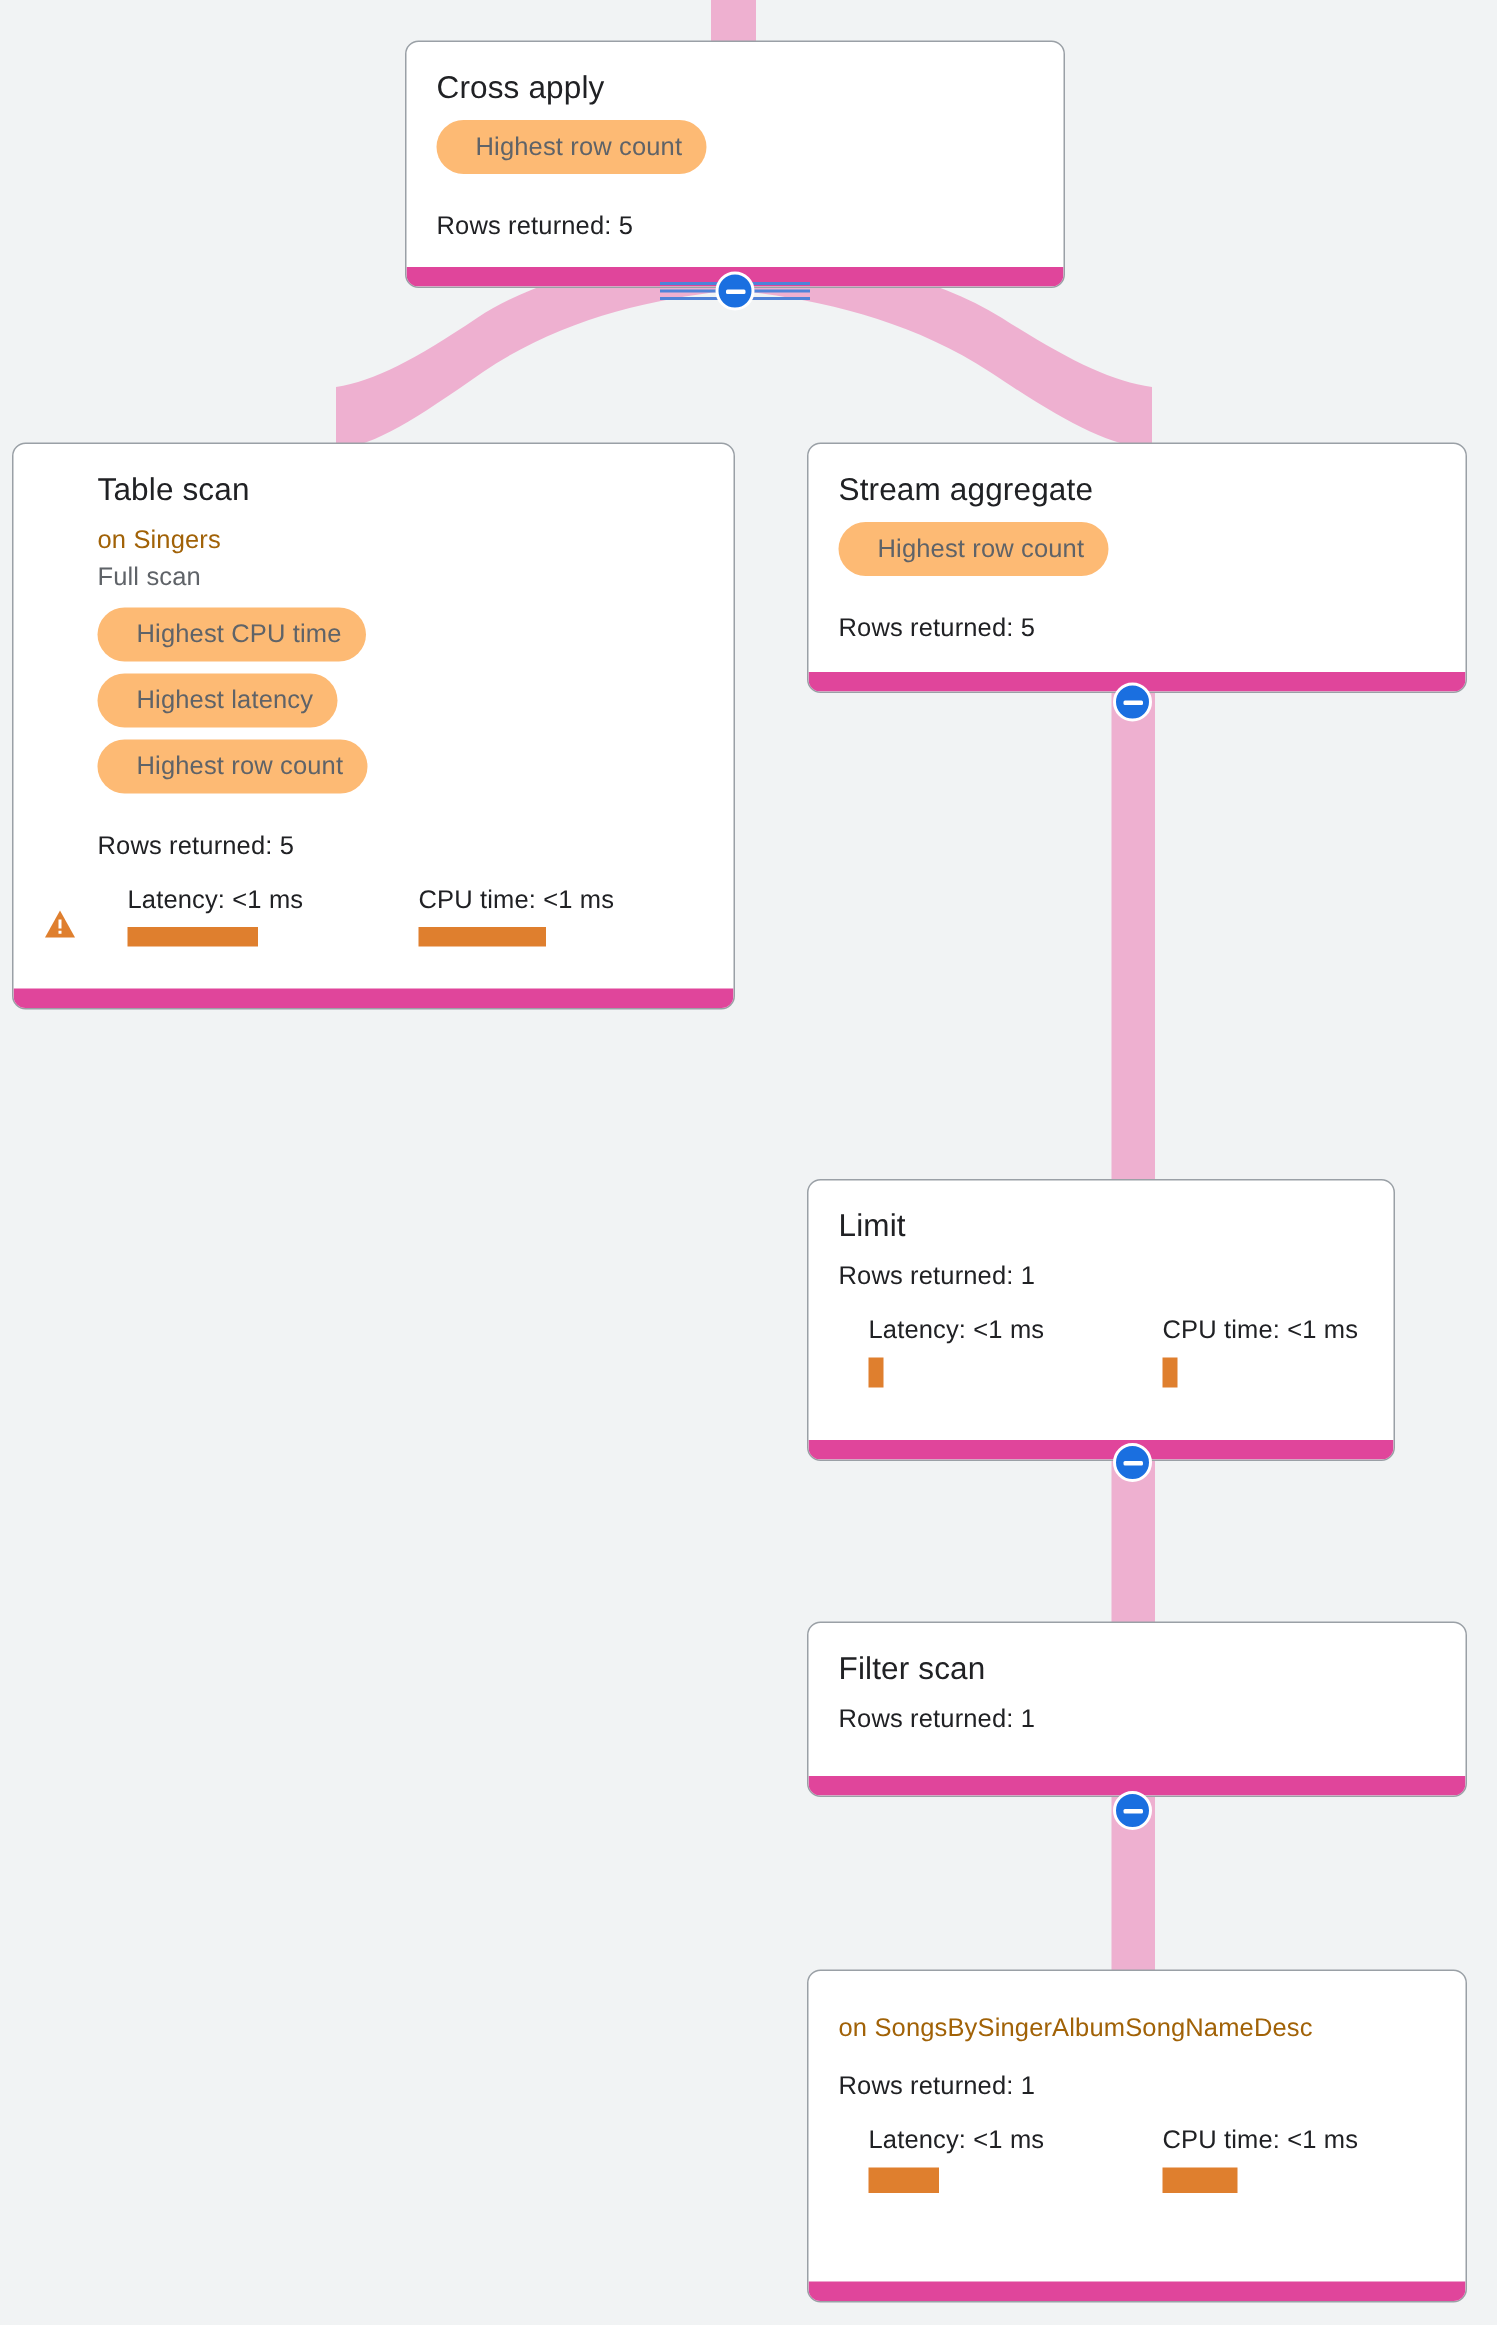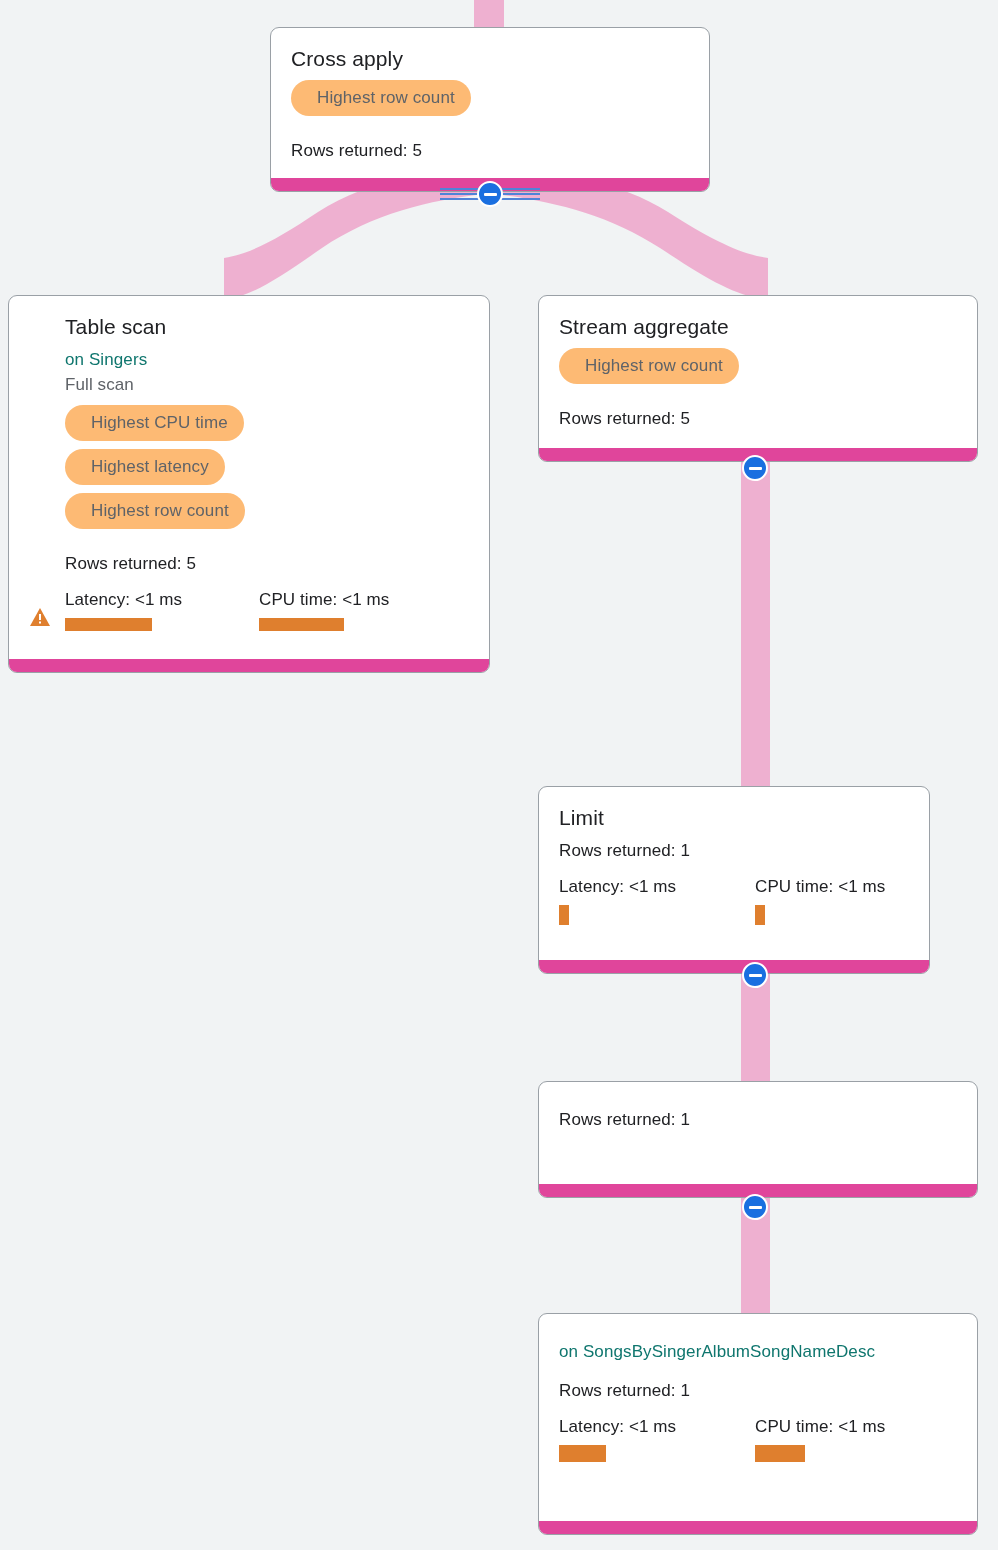--- a/index.html
+++ b/index.html
@@ -37,21 +37,21 @@
   .warn-icon{flex:0 0 auto;margin-top:4px;}
   .node-title{
     font-size:21px;
     color:#202124;
     font-weight:400;
     line-height:26px;
     letter-spacing:0.1px;
   }
   .node-sub{
     font-size:17px;
-    color:#0f766e;
+    color:#a16207;
     line-height:25px;
     margin-top:7px;
     letter-spacing:0.1px;
   }
   .node-sub.muted{color:#5f6368;margin-top:0;}
   .chips{margin-top:8px;}
   .chip{
     display:inline-block;
     background:#fdba74;
     color:#5f6368;
@@ -61,21 +61,21 @@
     padding:7px 16px 7px 26px;
     margin-bottom:8px;
     letter-spacing:0.1px;
     white-space:nowrap;
   }
   .rows-line{
     font-size:17px;color:#202124;line-height:24px;
     margin-top:15px;letter-spacing:0.1px;
   }
   .metrics{
-    display:flex;margin-top:13px;
+    display:flex;margin-top:13px;margin-left:20px;
   }
   .metric{box-sizing:border-box;}
   .metric-label{
     font-size:17px;color:#202124;line-height:22px;letter-spacing:0.1px;
     white-space:nowrap;
   }
   .metric-bar{
     height:13px;background:#df7f2e;margin-top:7px;
   }
 
@@ -231,20 +231,21 @@
       </div>
     </div>
     <div class="node-footer"></div>
   </div>
   <div class="collapse" style="left:742px;top:962px;">
       <span class="minus"></span>
     </div>
 
   <div class="node" style="left:538px;top:1081px;width:440px;height:117px;">
     <div class="node-body">
+      <div class="node-title">Filter scan</div>
       <div class="rows-line" style="margin-top:8px;">Rows returned: 1</div>
     </div>
     <div class="node-footer"></div>
   </div>
   <div class="collapse" style="left:742px;top:1194px;">
       <span class="minus"></span>
     </div>
 
   <div class="node" style="left:538px;top:1313px;width:440px;height:222px;">
     <div class="node-body">

